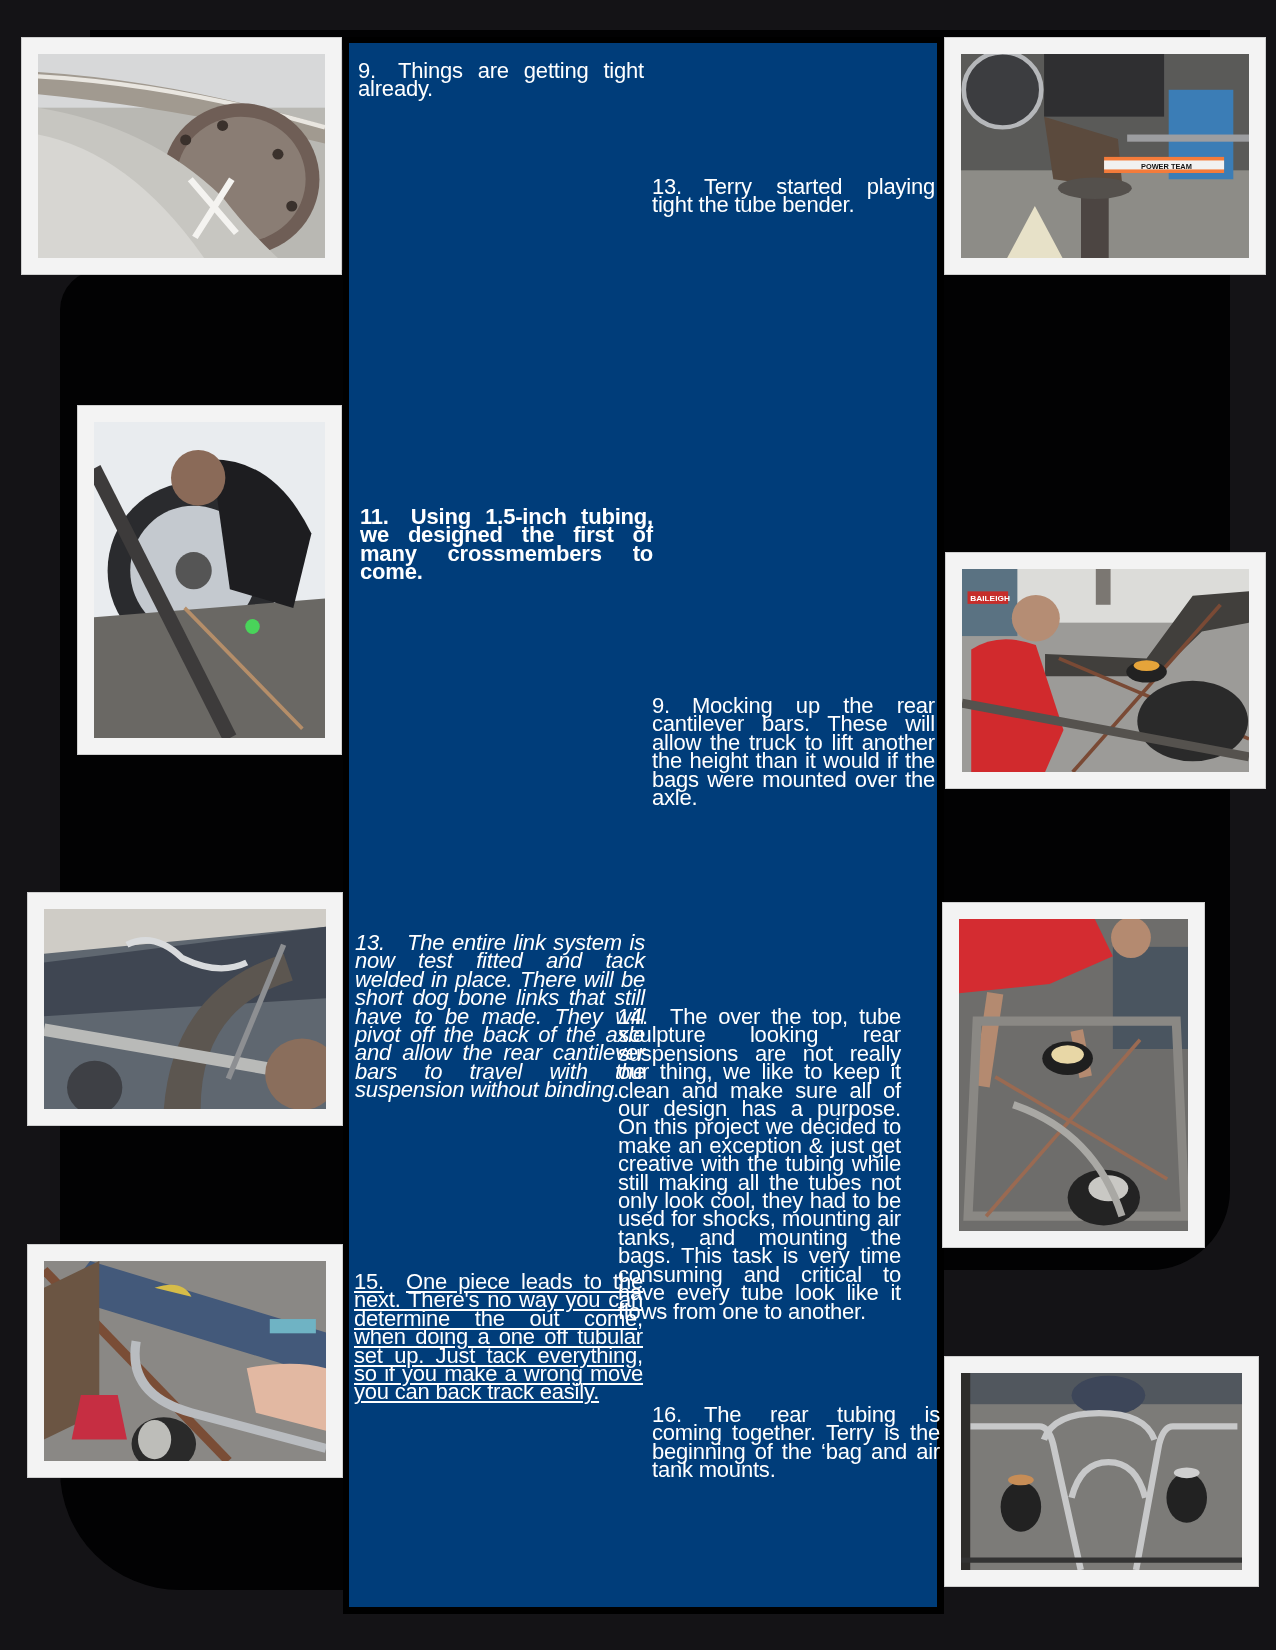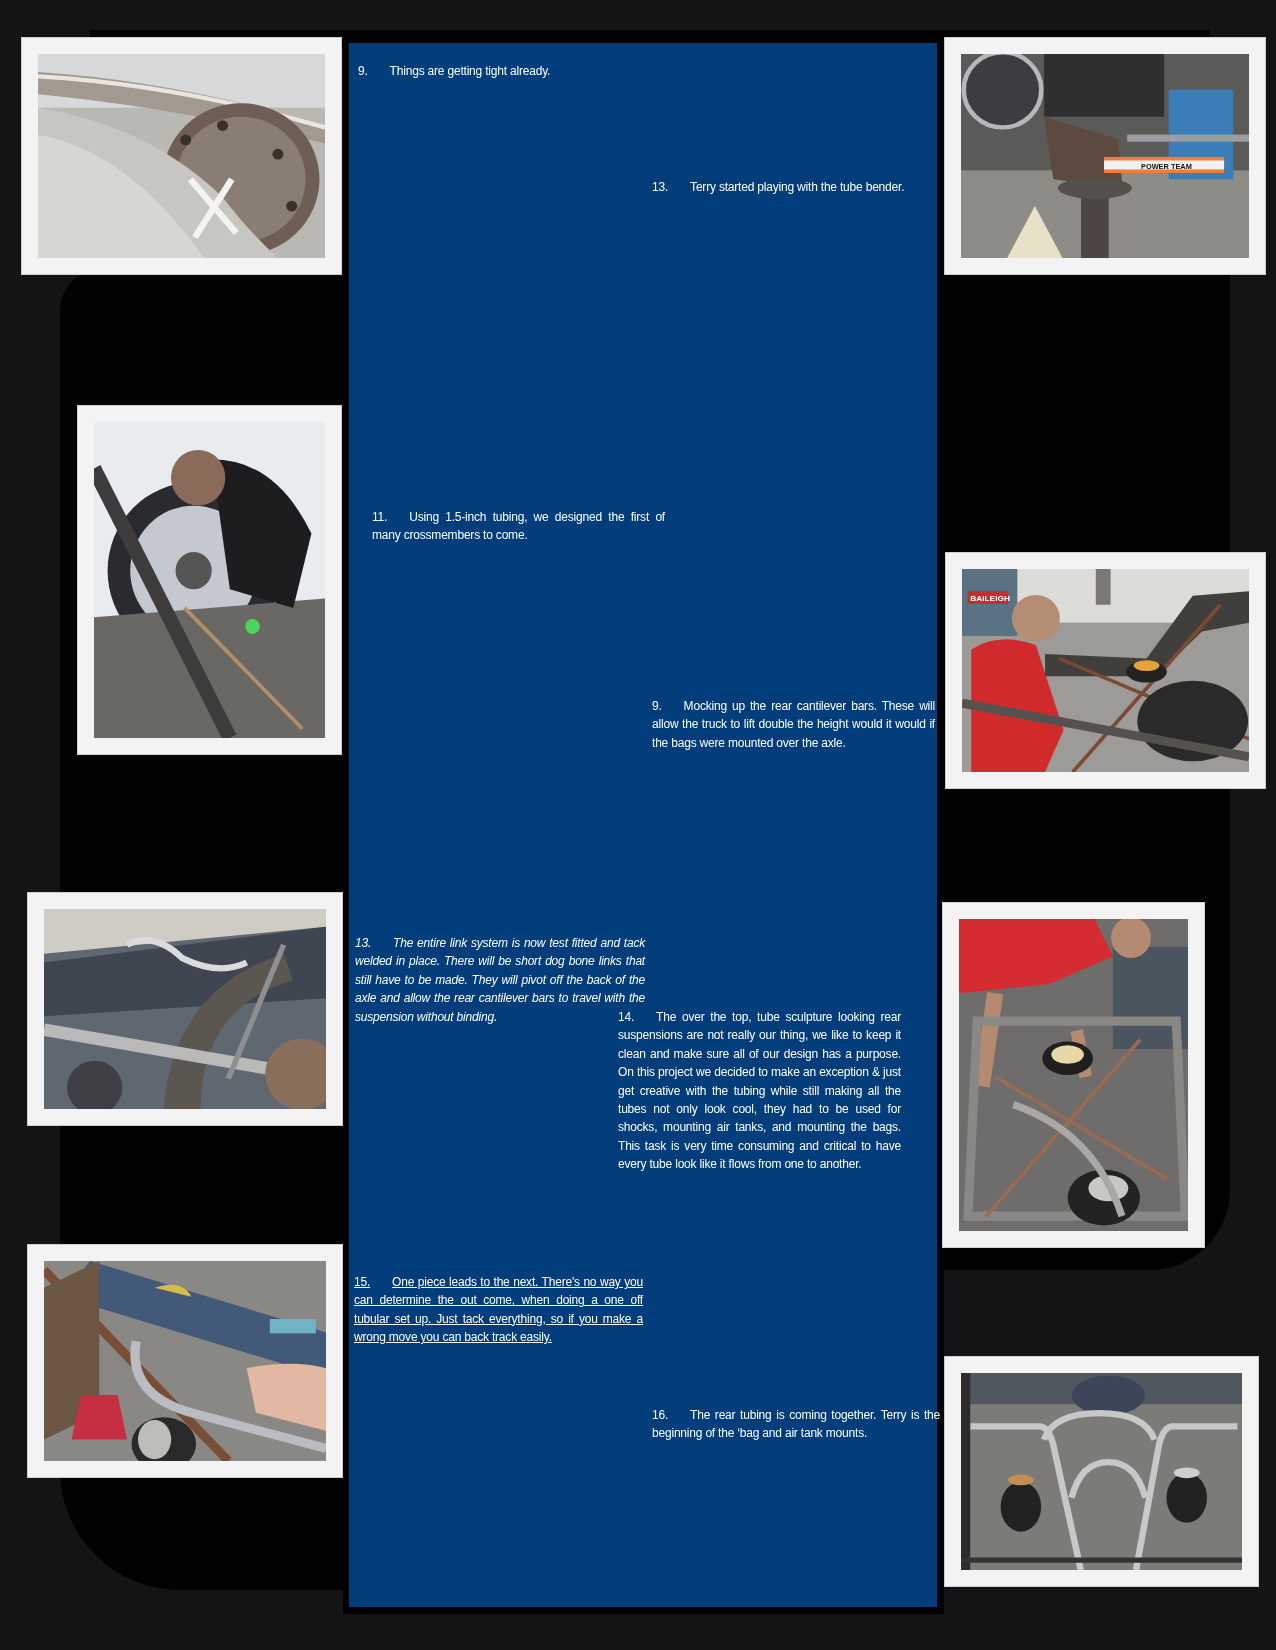--- a/index.html
+++ b/index.html
@@ -13,21 +13,21 @@
   }
   .panel-frame {
     position: absolute; left: 343px; top: 37px; width: 601px; height: 1577px;
     background: #000; 
   }
   .panel {
     position: absolute; left: 349px; top: 43px; width: 588px; height: 1564px;
     background: #003d7a;
   }
   .cap {
-    position: absolute; color: #fff; font-size: 12px; line-height: 18.4px;
+    position: absolute; color: #fff; font-size: 22px; line-height: 18.4px;
     text-align: justify; margin: 0;
     letter-spacing: -0.2px;
   }
   .cap .num { margin-right: 22px; }
   .photo {
     position: absolute; background: #f3f3f3; box-sizing: border-box;
     padding: 17px;
     box-shadow: 0 0 0 1px #cfcfcf inset;
   }
   .photo .img {
@@ -42,27 +42,27 @@
 <div class="grunge" style="left:930px; top:40px; width:300px; height:1230px; border-radius: 0 60px 80px 0;"></div>
 <div class="grunge" style="left:90px; top:30px; width:1120px; height:20px;"></div>
 
 <div class="panel-frame"></div>
 <div class="panel"></div>
 
 <p class="cap" style="left:358px; top:62px; width:286px;">
   <span class="num">9.</span><span>Things are getting tight already.</span>
 </p>
 <p class="cap" style="left:652px; top:178px; width:283px;">
-  <span class="num">13.</span><span>Terry started playing with the tube bender.</span>
-</p>
-<p class="cap" style="left:372px; top:508px; width:293px;">
+  <span class="num">13.</span><span>Terry started playing tight the tube bender.</span>
+</p>
+<p class="cap" style="left:360px; top:508px; width:293px;font-weight:bold;">
   <span class="num">11.</span><span>Using 1.5-inch tubing, we designed the first of many crossmembers to come.</span>
 </p>
 <p class="cap" style="left:652px; top:697px; width:283px;">
-  <span class="num">9.</span><span>Mocking up the rear cantilever bars. These will allow the truck to lift double the height would it would if the bags were mounted over the axle.</span>
+  <span class="num">9.</span><span>Mocking up the rear cantilever bars. These will allow the truck to lift another the height than it would if the bags were mounted over the axle.</span>
 </p>
 <p class="cap" style="left:355px; top:934px; width:290px;font-style:italic;">
   <span class="num">13.</span><span>The entire link system is now test fitted and tack welded in place. There will be short dog bone links that still have to be made. They will pivot off the back of the axle and allow the rear cantilever bars to travel with the suspension without binding.</span>
 </p>
 <p class="cap" style="left:618px; top:1008px; width:283px;">
   <span class="num">14.</span><span>The over the top, tube sculpture looking rear suspensions are not really our thing, we like to keep it clean and make sure all of our design has a purpose. On this project we decided to make an exception &amp; just get creative with the tubing while still making all the tubes not only look cool, they had to be used for shocks, mounting air tanks, and mounting the bags. This task is very time consuming and critical to have every tube look like it flows from one to another.</span>
 </p>
 <p class="cap" style="left:354px; top:1273px; width:289px;text-decoration:underline;">
   <span class="num">15.</span><span>One piece leads to the next. There's no way you can determine the out come, when doing a one off tubular set up. Just tack everything, so if you make a wrong move you can back track easily.</span>
 </p>

